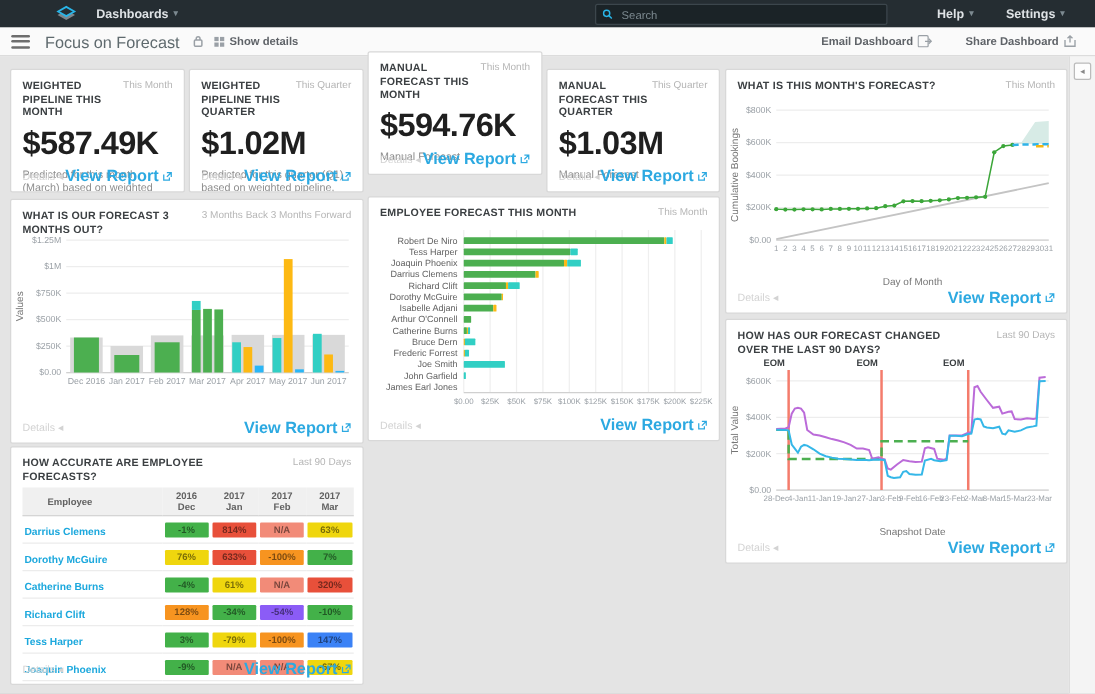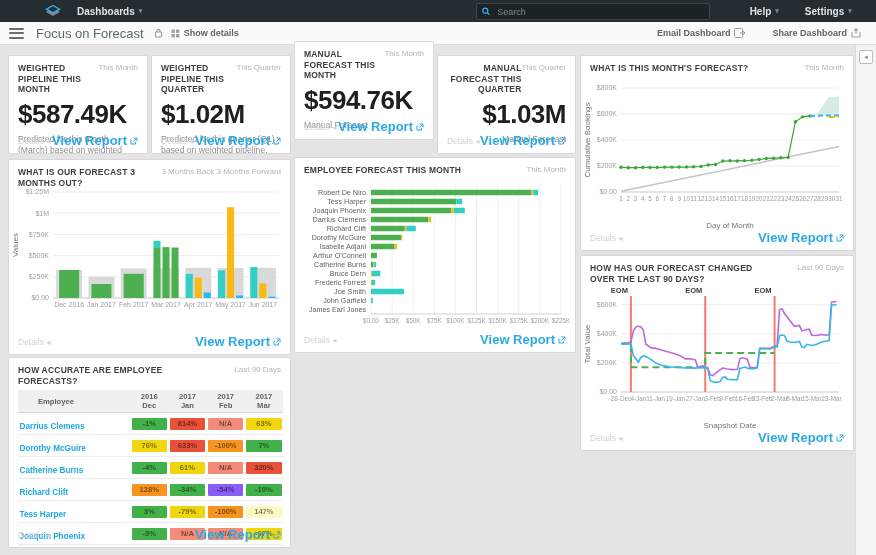--- a/index.html
+++ b/index.html
@@ -181,21 +181,21 @@
       <span class="details-link"><span>Details</span> ◂</span>
       <span class="viewreport">
           <span>View Report</span>
         <svg width="8" height="8" viewBox="0 0 8 8">
             <path d="M1 2.5v4.5h4.5V5M3.5 1H7v3.5M7 1L3.5 4.5" fill="none" stroke="#2ca9e1" stroke-width="1"></path>
           </svg>
         </span>
     </div>
   </div>
 
-  <div class="card" style="left:437px;top:55px;width:139px;height:99px;text-align:right;">
+  <div class="card" style="left:437px;top:55px;width:139px;height:99px;">
     <div class="card-head">
         <div class="card-title">MANUAL FORECAST THIS QUARTER</div>
       <div class="card-context">This Quarter</div>
       </div>
     <div class="kpi-value">$1.03M</div>
     <div class="kpi-desc">Manual Forecast</div>
     <div class="card-foot">
       <span class="details-link"><span>Details</span> ◂</span>
       <span class="viewreport">
           <span>View Report</span>
@@ -574,21 +574,21 @@
             <td>
               <div class="chip" style="background: rgb(67, 177, 73);">3%</div>
             </td>
             <td>
               <div class="chip" style="background: rgb(239, 214, 14);">-79%</div>
             </td>
             <td>
               <div class="chip" style="background: rgb(247, 148, 32);">-100%</div>
             </td>
             <td>
-              <div class="chip" style="background: #fef9c3;">147%</div>
+              <div class="chip" style="background: #3b82f6;">147%</div>
             </td>
           </tr>
           <tr>
             <td class="emp"><a>Joaquin Phoenix</a></td>
             <td>
               <div class="chip" style="background: rgb(67, 177, 73);">-9%</div>
             </td>
             <td>
               <div class="chip" style="background: rgb(242, 139, 120);">N/A</div>
             </td>

